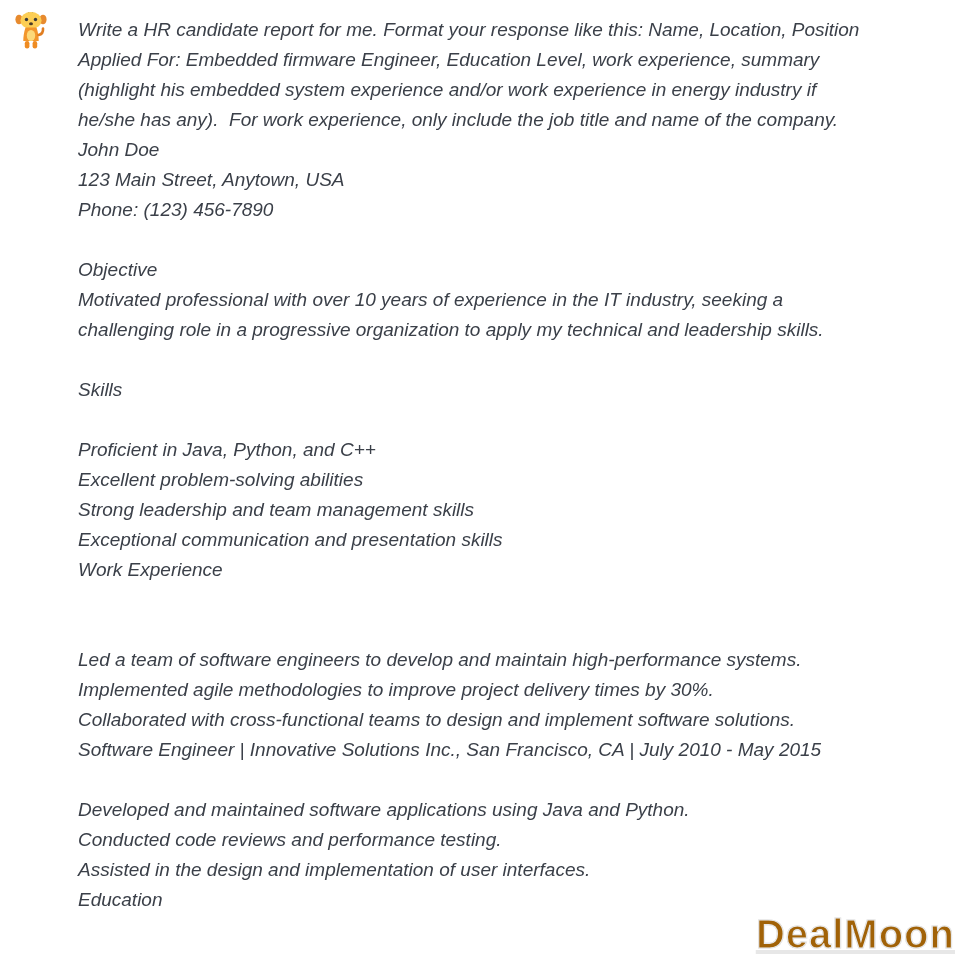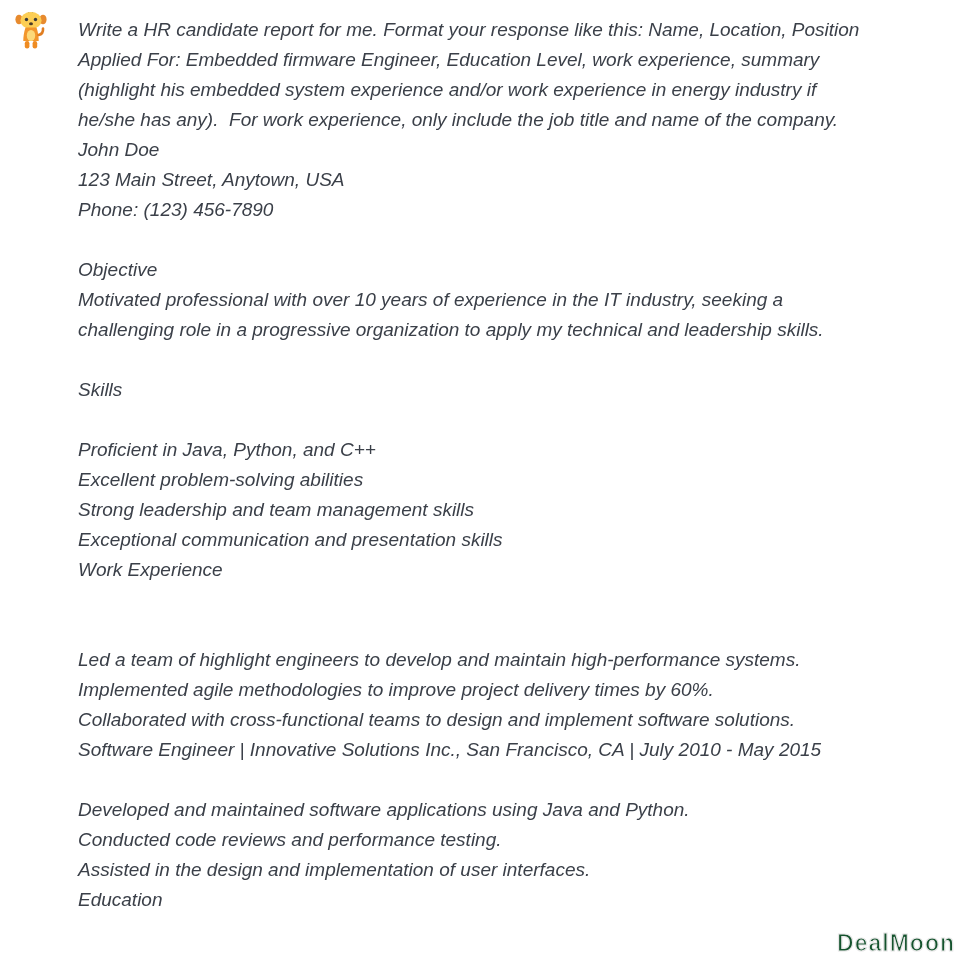--- a/index.html
+++ b/index.html
@@ -34,27 +34,28 @@
     height: 30px;
     line-height: 30px;
     white-space: pre;
     overflow: visible;
     font-style: italic;
   }
   .watermark {
     position: absolute;
     right: 16px;
     bottom: 2px;
-    font-size: 23px;
+    font-size: 40px;
     font-weight: bold;
     letter-spacing: 1px;
-    color: #14532d;
+    color: #a16207;
     -webkit-text-stroke: 1.2px #e7e7e7;
     text-shadow: 0 0 1px #e9e9e9;
     user-select: none;
+    text-decoration: underline;
   }
 </style>
 </head>
 <body>
 
 <div>
 
   <div class="avatar">
     <span>
       <svg viewBox="0 0 34 38" width="34" height="38" aria-hidden="true">
@@ -89,22 +90,22 @@
       <div class="line"></div>
       <div class="line">Skills</div>
       <div class="line"></div>
       <div class="line">Proficient in Java, Python, and C++</div>
       <div class="line">Excellent problem-solving abilities</div>
       <div class="line">Strong leadership and team management skills</div>
       <div class="line">Exceptional communication and presentation skills</div>
       <div class="line">Work Experience</div>
       <div class="line"></div>
       <div class="line"></div>
-      <div class="line">Led a team of highlight engineers to develop and maintain high-performance systems.</div>
-      <div class="line">Implemented agile methodologies to improve project delivery times by 60%.</div>
+      <div class="line">Led a team of software engineers to develop and maintain high-performance systems.</div>
+      <div class="line">Implemented agile methodologies to improve project delivery times by 30%.</div>
       <div class="line">Collaborated with cross-functional teams to design and implement software solutions.</div>
       <div class="line">Software Engineer | Innovative Solutions Inc., San Francisco, CA | July 2010 - May 2015</div>
       <div class="line"></div>
       <div class="line">Developed and maintained software applications using Java and Python.</div>
       <div class="line">Conducted code reviews and performance testing.</div>
       <div class="line">Assisted in the design and implementation of user interfaces.</div>
       <div class="line">Education</div>
     </div>
 
 </div>

